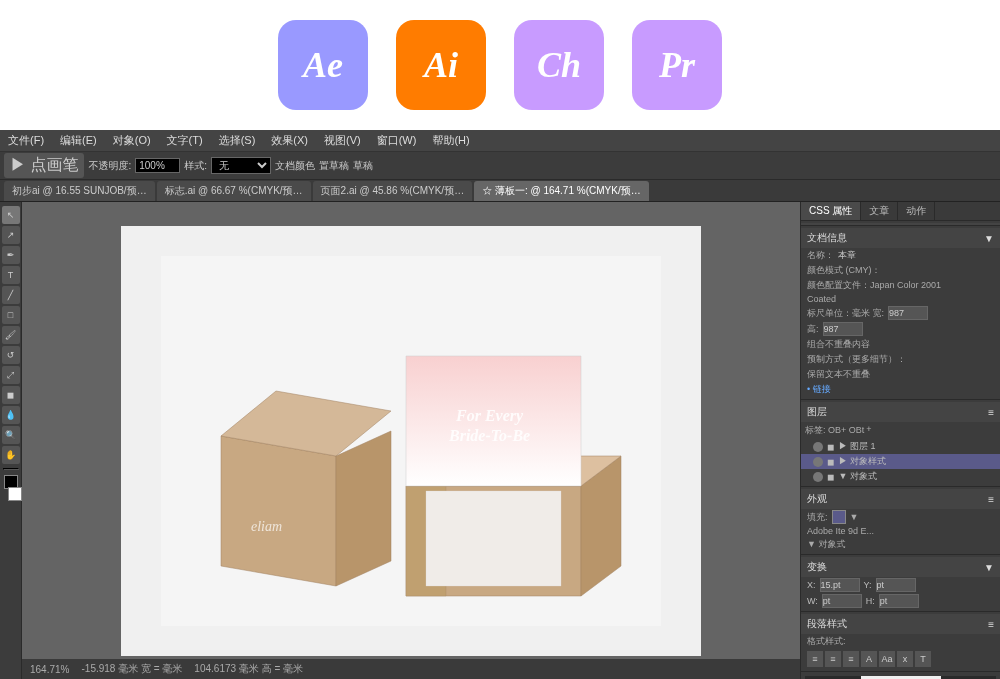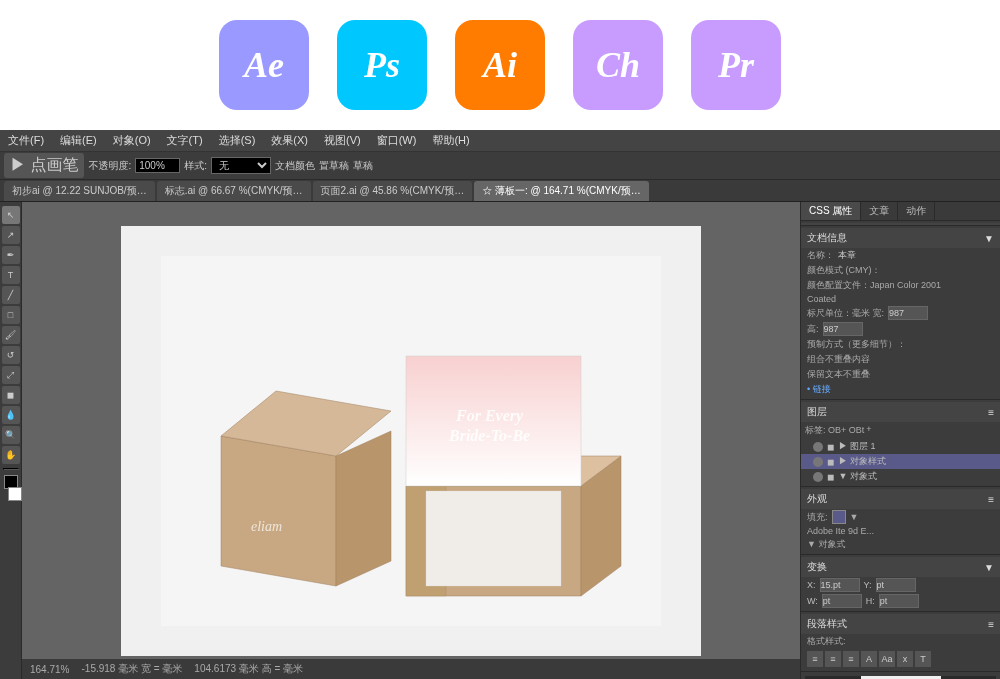--- a/index.html
+++ b/index.html
@@ -302,23 +302,20 @@
       border-radius: 50%;
     }
   </style>
 </head>
 <body>
 
 <div class="top-section">
   <div class="app-icon app-icon-ae">
     <span>Ae</span>
   </div>
-  <div class="app-icon app-icon-ps">
-    <span>Ps</span>
-  </div>
   <div class="app-icon app-icon-ai">
     <span>Ai</span>
   </div>
   <div class="app-icon app-icon-ch">
     <span>Ch</span>
   </div>
   <div class="app-icon app-icon-pr">
     <span>Pr</span>
   </div>
 </div>
@@ -344,21 +341,21 @@
     <span style="font-size:10px;color:#ccc;">样式:</span>
     <select class="toolbar-select">
       <option>无</option>
     </select>
     <span style="font-size:10px;color:#ccc;">文档颜色</span>
     <span style="font-size:10px;color:#ccc;">置草稿</span>
     <span style="font-size:10px;color:#ccc;">草稿</span>
   </div>
 
   <div class="tab-bar">
-    <div class="tab">初步ai @ 12.22 SUNJOB/预…</div>
+    <div class="tab">初步ai @ 16.55 SUNJOB/预…</div>
     <div class="tab">标志.ai @ 66.67 %(CMYK/预…</div>
     <div class="tab">页面2.ai @ 45.86 %(CMYK/预…</div>
     <div class="tab active">☆ 薄板一: @ 164.71 %(CMYK/预…</div>
   </div>
 
   <div class="main-area">
 
     <div class="left-toolbar">
       <div class="tool-btn active">↖</div>
       <div class="tool-btn">↗</div>
@@ -460,24 +457,24 @@
         </div>
         <div class="panel-row">
           <span style="font-size:9px;color:#aaa;">标尺单位：毫米  宽:</span>
           <input class="small-input" value="987" style="">
         </div>
         <div class="panel-row">
           <span style="font-size:9px;color:#aaa;">高:</span>
           <input class="small-input" value="987" style="">
         </div>
         <div class="panel-row">
+          <span style="font-size:9px;color:#aaa;">组合不重叠内容</span>
+        </div>
+        <div class="panel-row">
           <span style="font-size:9px;color:#aaa;">预制方式（更多细节）：</span>
-        </div>
-        <div class="panel-row">
-          <span style="font-size:9px;color:#aaa;">组合不重叠内容</span>
         </div>
         <div class="panel-row">
           <span style="font-size:9px;color:#aaa;">保留文本不重叠</span>
         </div>
         <div class="panel-row">
           <span style="font-size:9px;color:#6af;">• 链接</span>
         </div>
       </div>
 
       <div class="panel-section">

